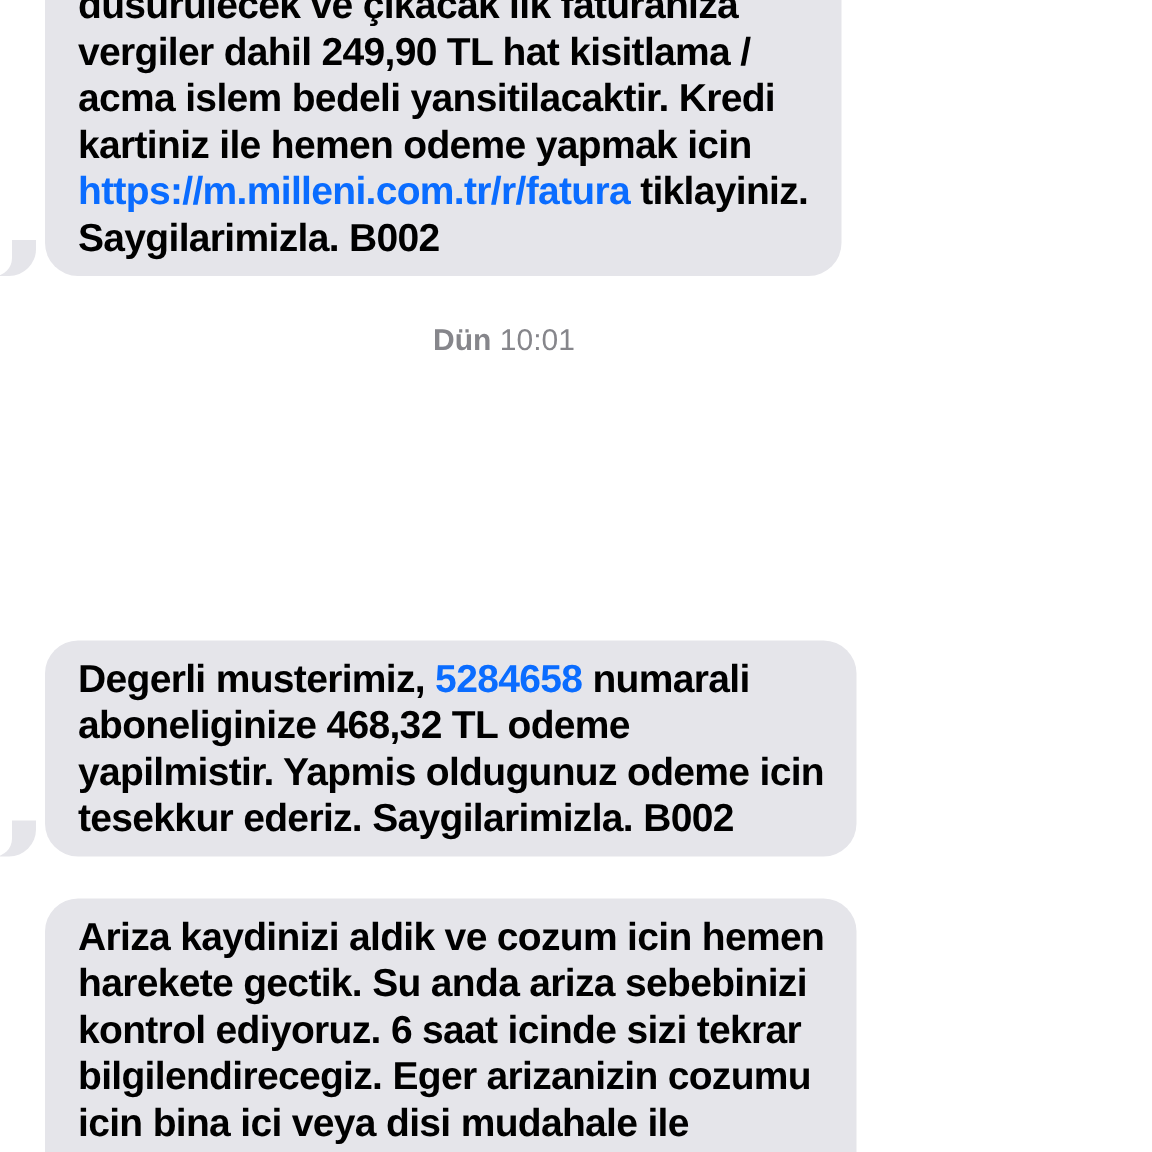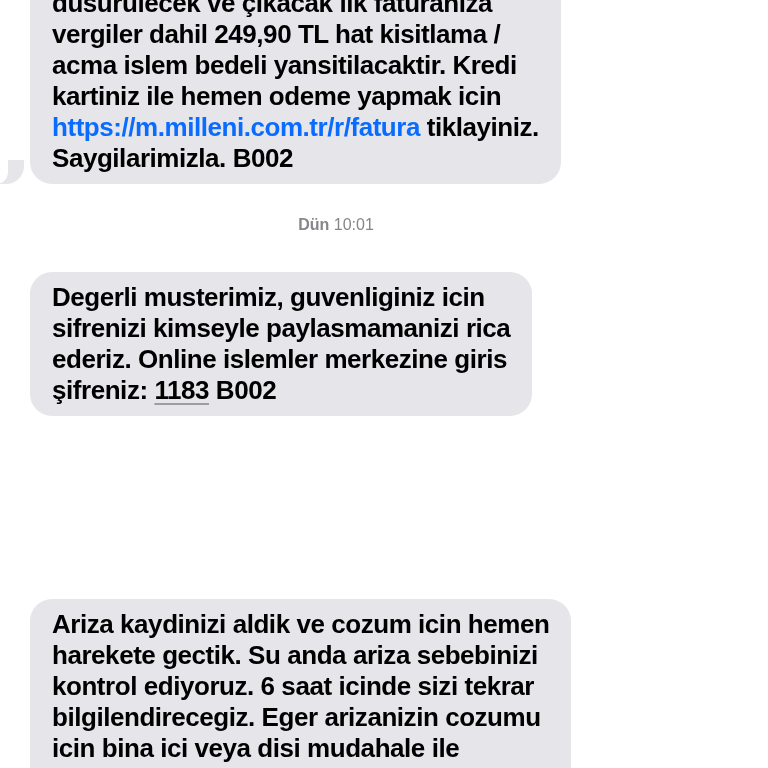--- a/index.html
+++ b/index.html
@@ -68,21 +68,21 @@
   #b1 { top: -22px; }
   #b2 { top: 272px; }
   #b3 { top: 427px; }
   #b4 { top: 599px; padding-bottom: 42px; }
   .timestamp {
     position: absolute;
     top: 216px;
     left: 0;
     right: 0;
     text-align: center;
-    font-size: 16px;
+    font-size: 20px;
     color: var(--tsgray, #86868B);
     letter-spacing: 0;
   }
   .ts-day { font-weight: 700; }
   .ts-time { font-weight: 400; }
 </style>
 </head>
 <body>
 
 <div class="screen">
@@ -95,27 +95,28 @@
 <span class="link">https://m.milleni.com.tr/r/fatura</span> tiklayiniz.
 Saygilarimizla. B002</span>
     <span class="tail-shape"></span>
   </div>
 
   <div class="timestamp">
     <span class="ts-day">Dün</span>
     <span class="ts-time">10:01</span>
   </div>
 
-  <div class="bubble" id="b2">
-    <span class="msg-text">Degerli musterimiz, guvenliginiz icin
-sifrenizi kimseyle paylasmamanizi rica
-ederiz. Online islemler merkezine giris
-şifreniz: <span class="code">1183</span> B002</span>
+
+  <div class="bubble" id="b3">
+    <span class="msg-text">Degerli musterimiz, <span class="link">5284658</span> numarali
+aboneliginize 468,32 TL odeme
+yapilmistir. Yapmis oldugunuz odeme icin
+tesekkur ederiz. Saygilarimizla. B002</span>
+    <span class="tail-shape"></span>
   </div>
-
 
   <div class="bubble" id="b4">
     <span class="msg-text">Ariza kaydinizi aldik ve cozum icin hemen
 harekete gectik. Su anda ariza sebebinizi
 kontrol ediyoruz. 6 saat icinde sizi tekrar
 bilgilendirecegiz. Eger arizanizin cozumu
 icin bina ici veya disi mudahale ile</span>
   </div>
 
 </div>

